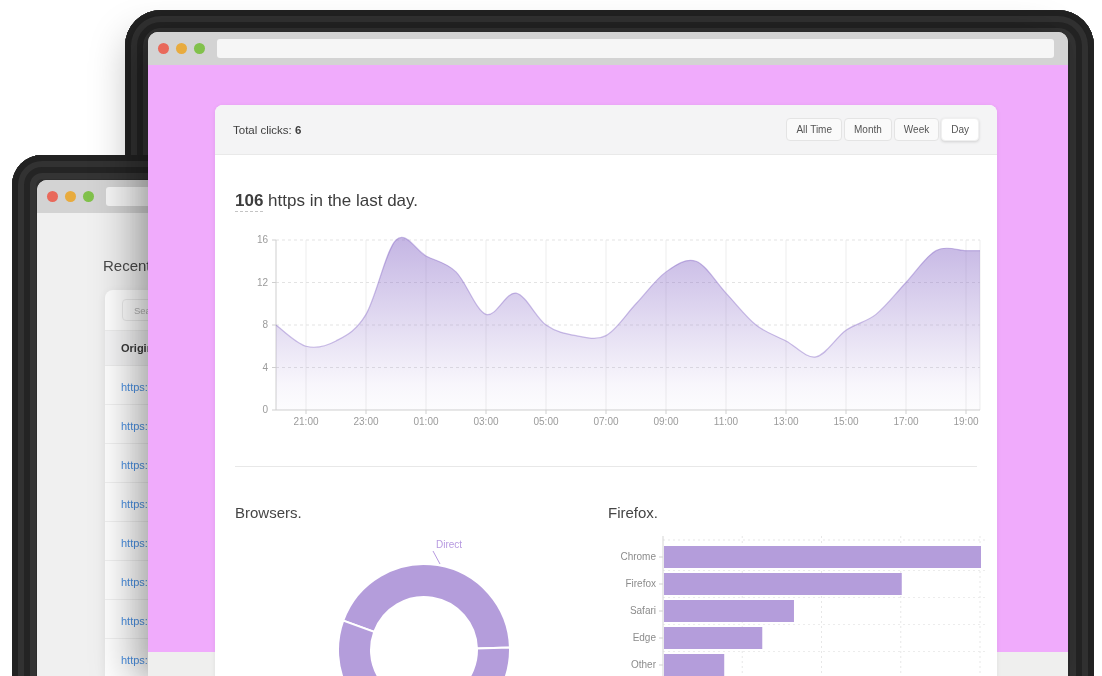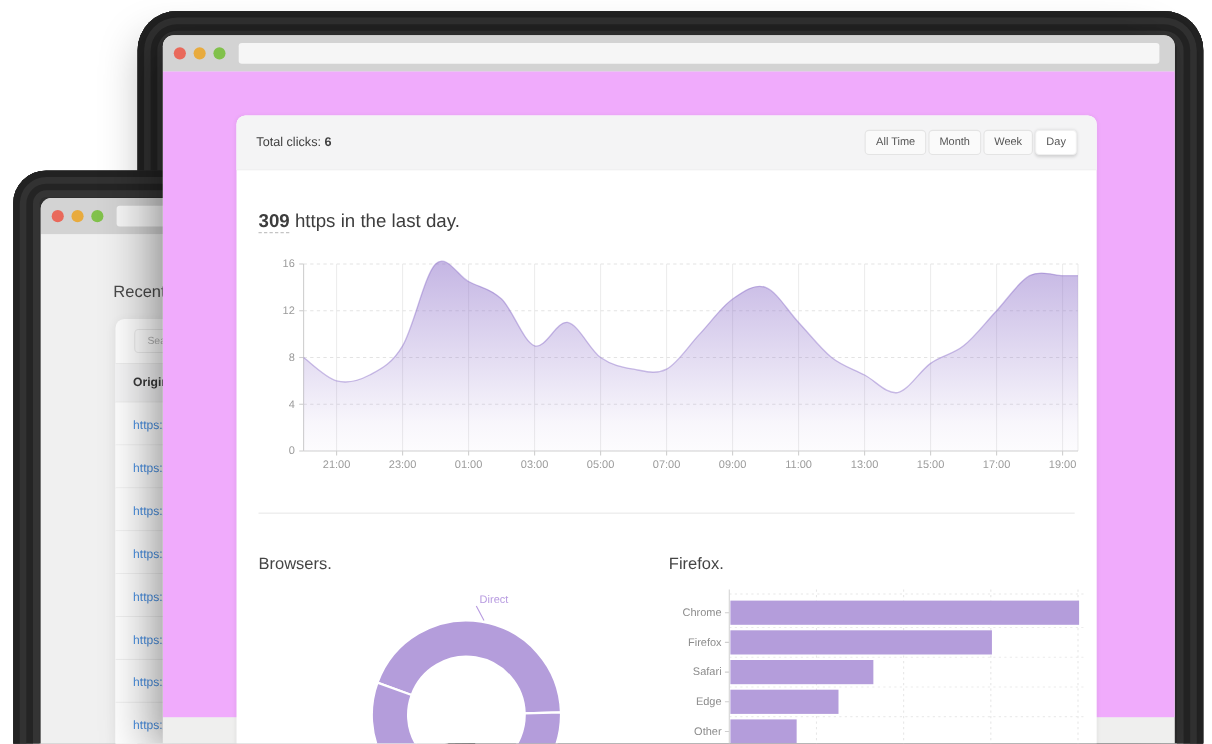--- a/index.html
+++ b/index.html
@@ -123,21 +123,21 @@
         </div>
         <div class="filters">
             <button class="filter">All Time</button>
             <button class="filter">Month</button>
             <button class="filter">Week</button>
             <button class="filter active">Day</button>
           </div>
       </div>
 
       <div class="headline">
-        <span class="num">309</span><span> https in the last day.</span>
+        <span class="num">106</span><span> https in the last day.</span>
       </div>
 
       <svg id="area-chart" width="782" height="205" viewBox="0 0 782 205">
           <defs>
             <linearGradient id="ag" x1="0" y1="0" x2="0" y2="1">
               <stop offset="0%" stop-color="#8a6cc8" stop-opacity="0.5"></stop>
               <stop offset="85%" stop-color="#8a6cc8" stop-opacity="0.06"></stop>
               <stop offset="100%" stop-color="#8a6cc8" stop-opacity="0.02"></stop>
             </linearGradient>
           </defs>

